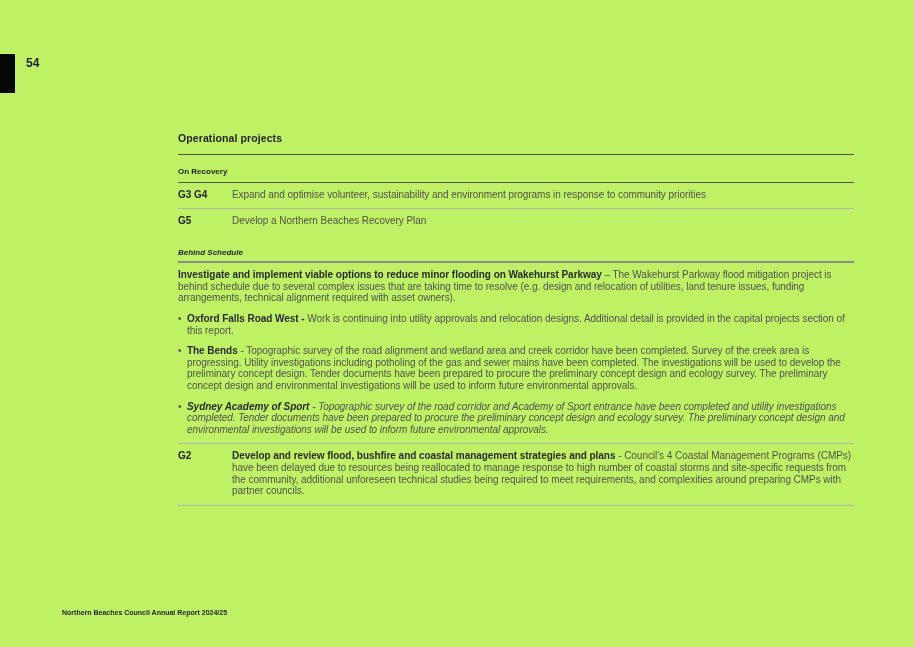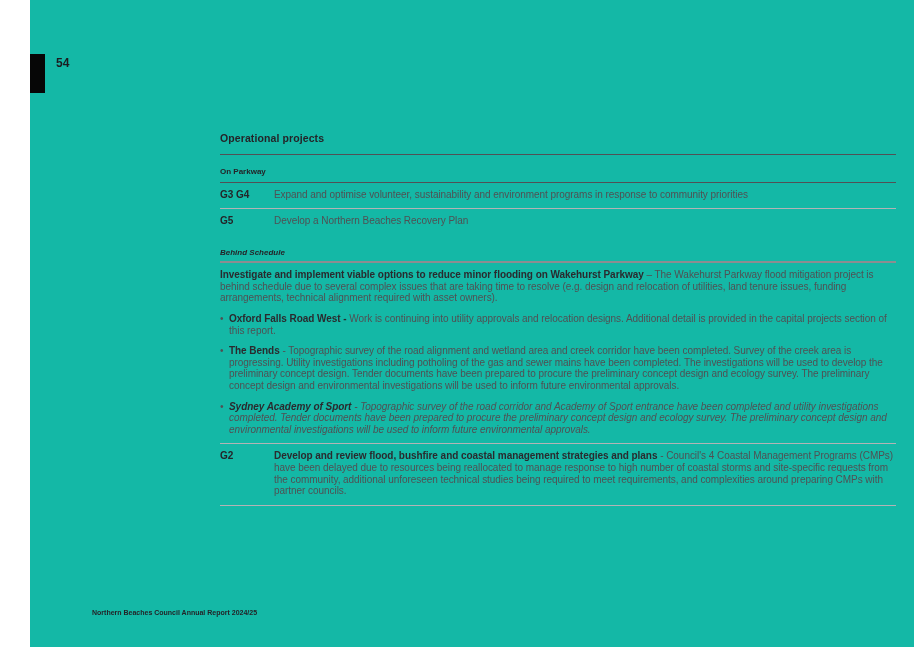--- a/index.html
+++ b/index.html
@@ -11,22 +11,21 @@
     position: relative;
     width: 914px;
     height: 647px;
     font-family: "Liberation Sans", sans-serif;
     color: #505053;
     overflow: hidden;
   }
   .sheet {
     position: absolute;
     inset: 0;
-    background: #14b8a6;
-    margin-left: 30px;
+    background: #bef264;
   }
   .page-tab {
     position: absolute;
     left: 0;
     top: 54px;
     width: 15px;
     height: 39px;
     background: #060606;
   }
   .page-number {
@@ -34,21 +33,21 @@
     left: 26px;
     top: 57px;
     font-size: 12px;
     line-height: 13px;
     font-weight: 700;
     color: #1c1c20;
     letter-spacing: 0.2px;
   }
   .content {
     position: absolute;
-    left: 190px;
+    left: 178px;
     top: 133px;
     width: 676px;
   }
   .title {
     margin: 0;
     font-size: 10.5px;
     line-height: 11px;
     font-weight: 700;
     color: #242428;
     letter-spacing: 0.1px;
@@ -136,21 +135,21 @@
 
   <div class="page-tab"></div>
   <div class="page-number">54</div>
 
   <main class="content">
 
     <h1 class="title">Operational projects</h1>
     <div class="rule title-rule"></div>
 
     <section>
-      <h2 class="section-heading">On Parkway</h2>
+      <h2 class="section-heading">On Recovery</h2>
       <div class="rule heading-rule"></div>
       <div class="rows rows-first">
 
         <div class="row">
           <div class="row-code">G3 G4</div>
           <div class="row-body">Expand and optimise volunteer, sustainability and environment programs in response to community priorities</div>
         </div>
 
         <div class="row">
           <div class="row-code">G5</div>

